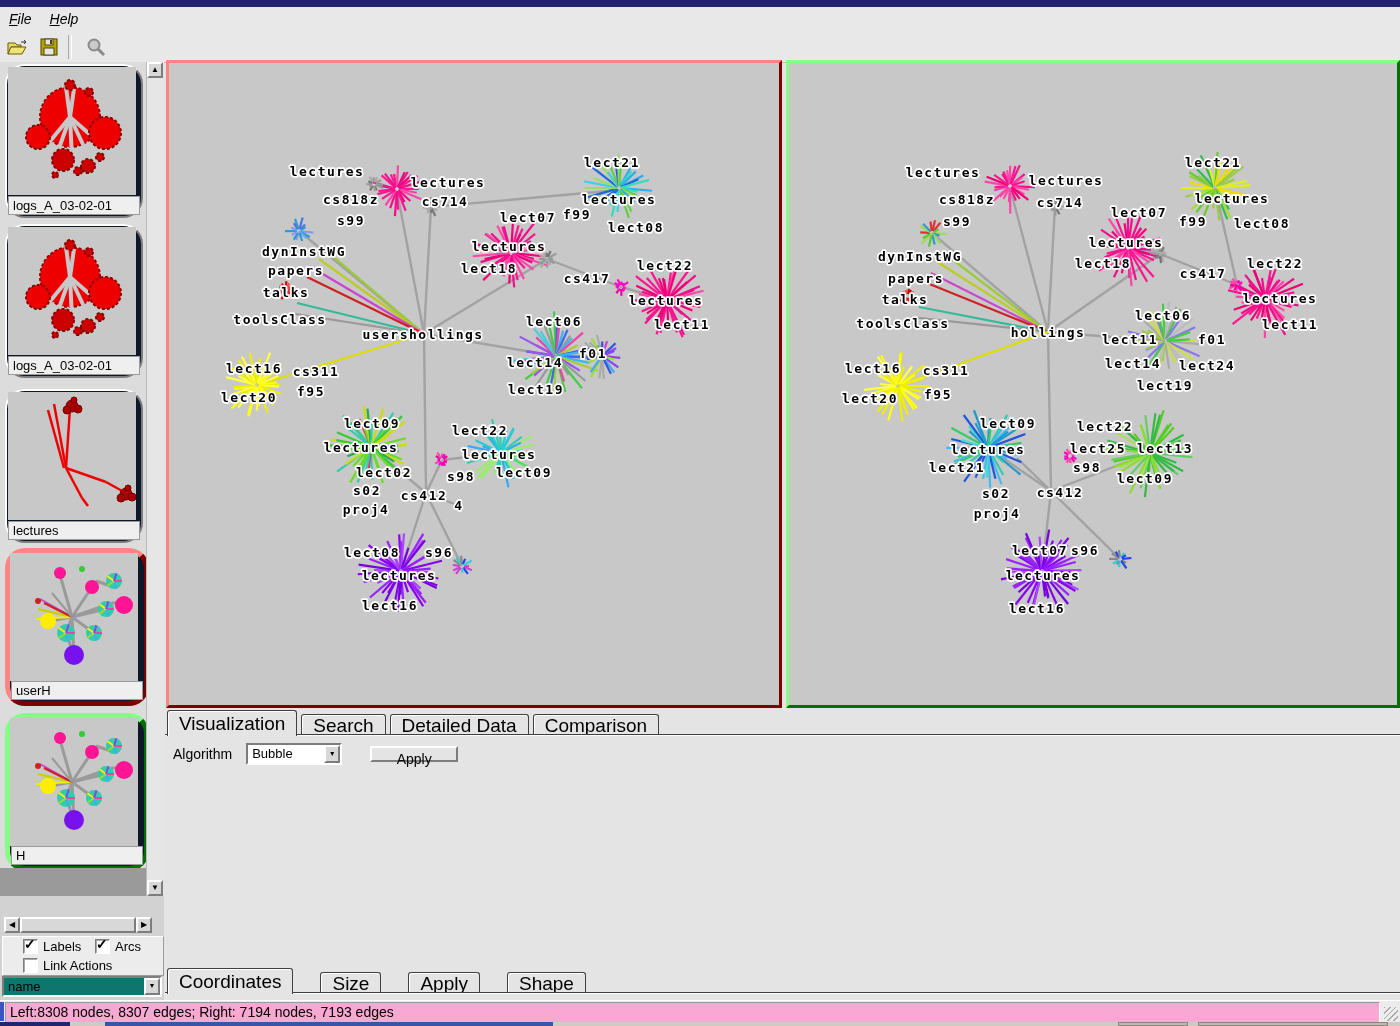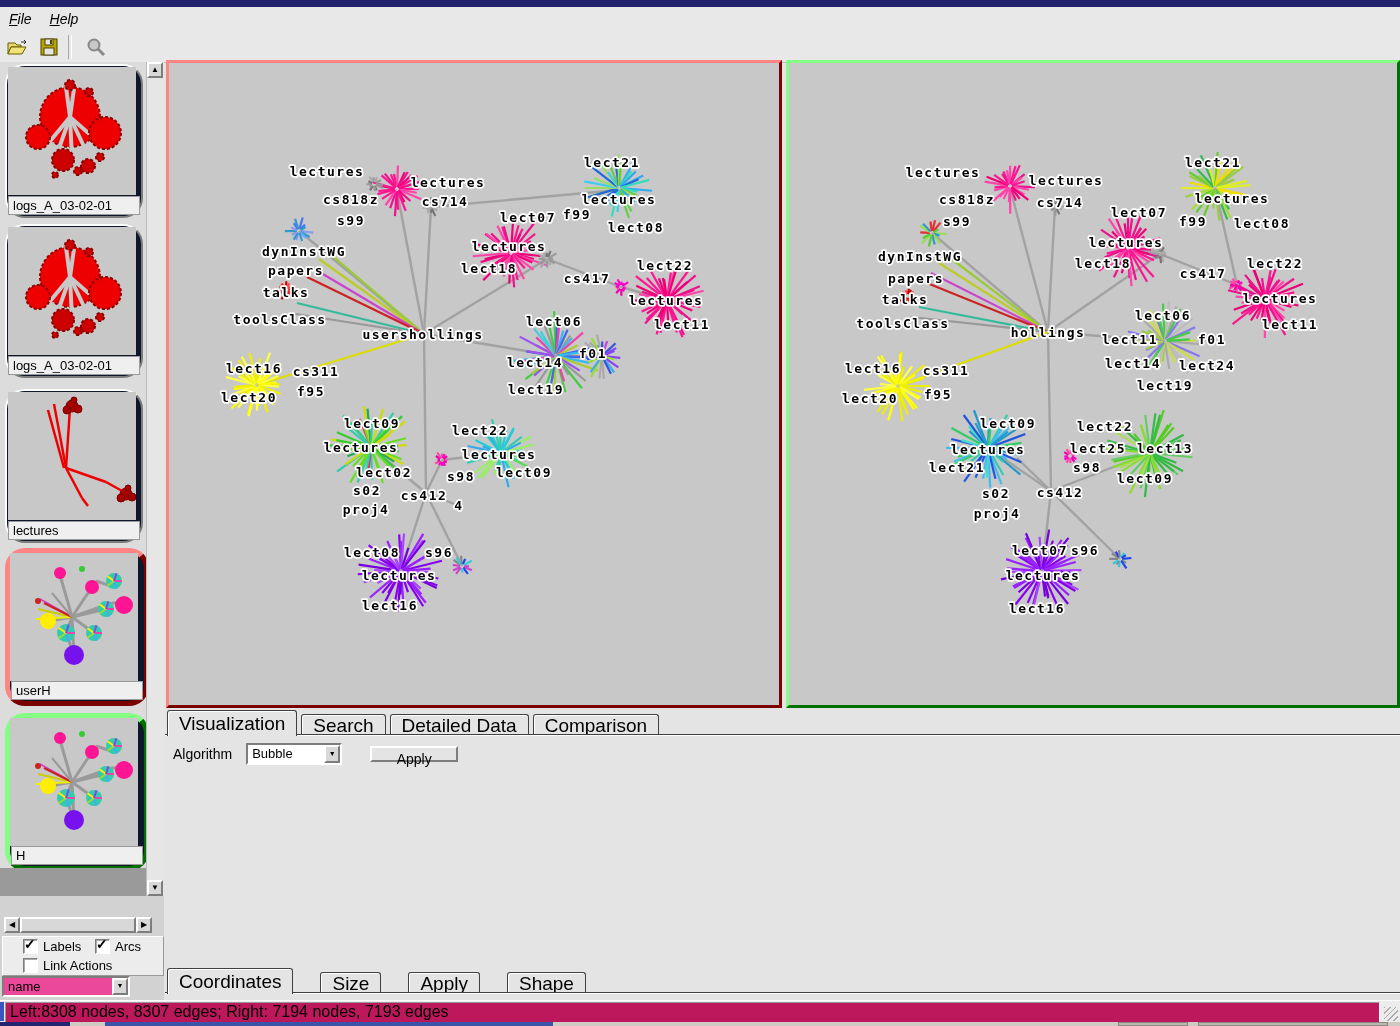--- a/index.html
+++ b/index.html
@@ -28,21 +28,21 @@
   .sb{background:#d8d8d8;}
   .sb-arrow{position:absolute;background:#d8d8d8;border:2px solid;border-color:#ffffff #7d7d7d #7d7d7d #ffffff;color:#000;font-size:8px;line-height:12px;text-align:center;width:16px;height:16px;box-sizing:border-box;}
   #vscroll{position:absolute;left:146px;top:0;width:17px;height:834px;background:#e6e6e6;border-left:1px solid #bbb;}
   #hscroll{position:absolute;left:4px;top:855px;width:148px;height:16px;background:#e6e6e6;}
   #hscroll-thumb{position:absolute;left:16px;top:0;width:116px;height:16px;box-sizing:border-box;}
 
   #check-panel{position:absolute;left:2px;top:874px;width:160px;height:38px;background:#ececec;border:1px solid;border-color:#ffffff #9a9a9a #9a9a9a #ffffff;font-size:13px;}
   .check-row{position:absolute;display:flex;align-items:center;gap:5px;}
   .checkbox{width:13px;height:13px;background:#fff;border:1px solid;border-color:#7d7d7d #ffffff #ffffff #7d7d7d;box-shadow:inset 1px 1px 0 #aaa;position:relative;}
   .checkbox .tick{position:absolute;left:0px;top:-4px;font-size:14px;font-weight:bold;color:#000;}
-  #name-combo{position:absolute;left:2px;top:914px;width:128px;height:21px;background:#ec4899;border:2px solid;border-color:#7d7d7d #ffffff #ffffff #7d7d7d;box-sizing:border-box;font-size:13px;}
+  #name-combo{position:absolute;left:2px;top:914px;width:160px;height:21px;background:#0f766e;border:2px solid;border-color:#7d7d7d #ffffff #ffffff #7d7d7d;box-sizing:border-box;font-size:13px;}
   #name-combo .val{position:absolute;left:4px;top:1px;color:#000;}
   #name-combo .btn{position:absolute;right:0;top:0;width:16px;height:17px;background:#d8d8d8;border:2px solid;border-color:#ffffff #7d7d7d #7d7d7d #ffffff;box-sizing:border-box;font-size:7px;text-align:center;line-height:12px;color:#000;}
 
   .gpanel{box-sizing:border-box;border:3px solid;}
   #left-panel{left:166px;top:60px;width:616px;height:648px;border-color:#ff8484 #7b0000 #7b0000 #ff8484;background:#c8c8c8;}
   #right-panel{left:786px;top:60px;width:614px;height:648px;border-color:#84ff84 #007000 #007000 #84ff84;background:#c8c8c8;}
   .gpanel svg{display:block;}
   .glabel{text-anchor:middle;font-family:"DejaVu Sans Mono",monospace;font-weight:bold;font-size:13px;letter-spacing:1.5px;fill:#000;stroke:#ffffff;stroke-width:3.5px;paint-order:stroke;stroke-linejoin:round;}
 
   #controls{left:165px;top:708px;width:1235px;height:292px;background:#e4e4e4;}
@@ -51,21 +51,21 @@
   .tab{height:21px;line-height:21px;padding:0 11px;background:#e4e4e4;border:1px solid #404040;border-bottom:none;border-radius:3px 3px 0 0;box-shadow:inset 1px 1px 0 #fff;margin-right:4px;font-size:19px;color:#000;position:relative;top:1px;}
   .tab.selected{height:25px;line-height:25px;top:1px;z-index:3;background:#e4e4e4;}
   #algo-row{position:absolute;left:0;top:30px;width:100%;height:32px;display:flex;align-items:center;}
   #algo-label{font-size:14px;margin-left:8px;}
   #algo-combo{position:relative;margin-left:14px;width:96px;height:22px;background:#ffffff;border:2px solid;border-color:#7d7d7d #ffffff #ffffff #7d7d7d;box-sizing:border-box;font-size:13px;}
   #algo-combo .val{position:absolute;left:4px;top:1px;}
   #algo-combo .btn{position:absolute;right:0;top:0;width:16px;height:18px;background:#d8d8d8;border:2px solid;border-color:#ffffff #7d7d7d #7d7d7d #ffffff;box-sizing:border-box;font-size:7px;text-align:center;line-height:13px;}
   #apply-btn{margin-left:28px;width:88px;height:16px;background:#e4e4e4;border:2px solid;border-color:#ffffff #7d7d7d #7d7d7d #ffffff;font-size:14px;text-align:center;line-height:22px;box-sizing:border-box;}
 
   #statusbar{left:0;top:1000px;width:1400px;height:22px;background:#ececec;border-top:1px solid #ffffff;}
-  #status-cell{position:absolute;left:5px;top:1px;right:20px;height:19px;border:1px solid;border-color:#9a9a9a #ffffff #ffffff #9a9a9a;font-size:16px;line-height:18px;padding-left:4px;color:#000;background:#be185d;}
+  #status-cell{position:absolute;left:5px;top:1px;right:20px;height:19px;border:1px solid;border-color:#9a9a9a #ffffff #ffffff #9a9a9a;font-size:14px;line-height:18px;padding-left:4px;color:#000;background:#f9a8d4;}
   #status-tick{position:absolute;left:0;top:1px;width:4px;height:19px;background:#3a55c0;}
   #resize-grip{position:absolute;right:2px;bottom:2px;width:14px;height:14px;background:repeating-linear-gradient(135deg,#aaa 0 1px,transparent 1px 4px);}
   #taskbar{left:0;top:1022px;width:1400px;height:4px;background:#cfcac2;}
   #taskbar .tb-active{position:absolute;left:105px;top:0;width:448px;height:4px;background:#3a55a8;}
   #taskbar .tb-slot1{position:absolute;left:1118px;top:0;width:70px;height:4px;background:#bdb8b0;border:1px solid #8a867e;box-sizing:border-box;}
   #taskbar .tb-slot2{position:absolute;left:1198px;top:0;width:190px;height:4px;background:#bdb8b0;border:1px solid #8a867e;box-sizing:border-box;}
   #taskbar .tb-left{position:absolute;left:0;top:0;width:70px;height:4px;background:#23246f;}
 </style>
 </head>
 <body>

